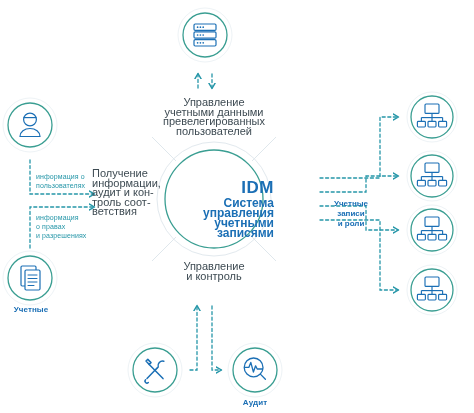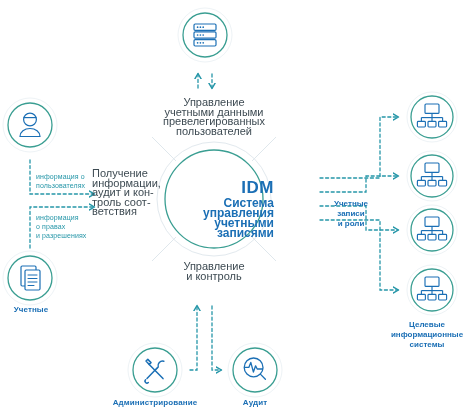--- a/index.html
+++ b/index.html
@@ -261,32 +261,28 @@
 ветствия</div>
 
 
   <div class="quad-label quad-dark" style="left:154px;top:262px;width:120px;white-space:pre-line;">Управление
 и контроль</div>
 
 
 
   <div class="node-label" style="left:0px;top:305px;width:62px;">Учетные</div>
 
-  <div class="node-label" style="left:108px;top:398px;width:94px;">Администрирование</div>
 
   <div class="node-label" style="left:226px;top:398px;width:58px;">Аудит</div>
 
   <div class="edge-label" style="left:36px;top:172px;width:60px;white-space:pre-line;">информация о
 пользователях</div>
 
   <div class="edge-label" style="left:36px;top:213px;width:58px;white-space:pre-line;">информация
 о правах
 и разрешениях</div>
 
   <div class="right-label" style="left:325px;top:199px;width:52px;white-space:pre-line;">Учетные
 записи
 и роли</div>
 
-  <div class="right-label" style="left:381px;top:320px;width:92px;white-space:pre-line;">Целевые
-информационные
-системы</div>
 
 </div>
 
 </body></html>

